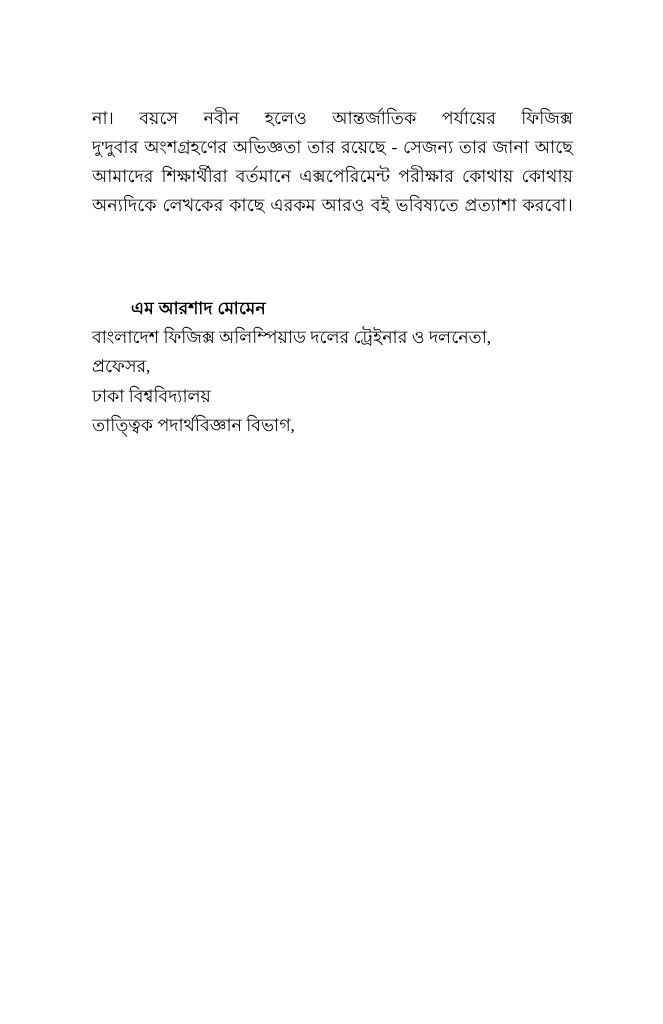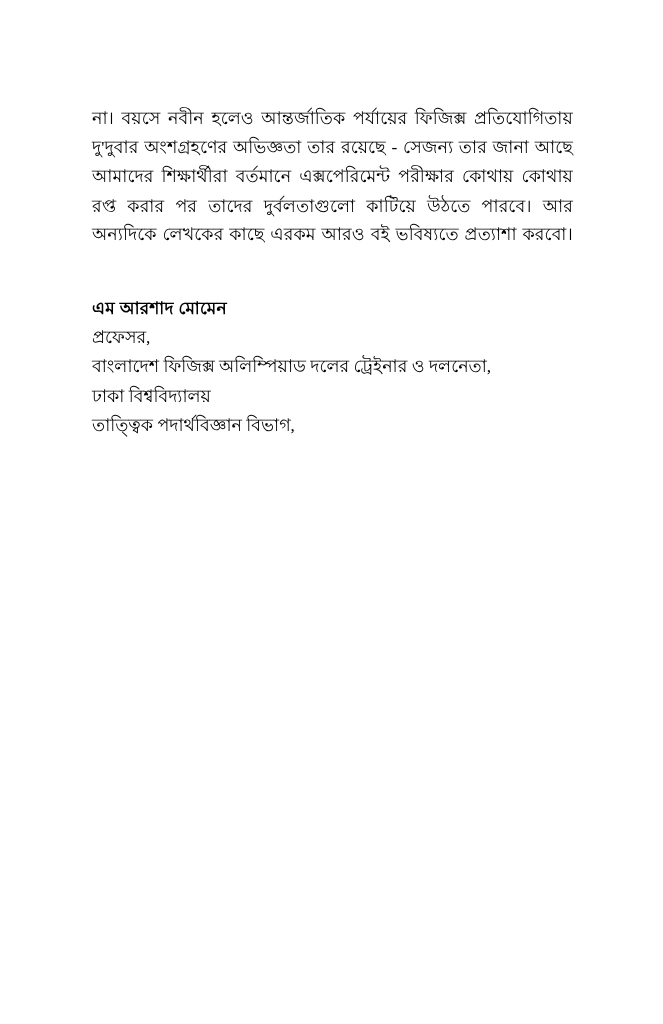--- a/index.html
+++ b/index.html
@@ -82,20 +82,21 @@
     display: block;
     white-space: nowrap;
     text-align: left;
   }
 
   .sig-line.bold {
     font-weight: bold;
     font-family: "Liberation Sans", "DejaVu Sans", sans-serif;
     font-size: 17px;
     letter-spacing: 0.2px;
+    margin-left: 39px;
   }
 
   .sig-line.regular {
     font-weight: normal;
   }
 
   
   .page-blank-area {
     position: absolute;
     left: 0;
@@ -115,21 +116,20 @@
     <div class="body-paragraph" id="body-paragraph">
 
     <span class="para-line">
           <span class="w">না।</span>
           <span class="w">বয়সে</span>
           <span class="w">নবীন</span>
           <span class="w">হলেও</span>
           <span class="w">আন্তর্জাতিক</span>
           <span class="w">পর্যায়ের</span>
           <span class="w">ফিজিক্স</span>
-          <span class="w">প্রতিযোগিতায়</span>
         </span>
         <span class="para-line">
           <span class="w">দু'দুবার</span>
           <span class="w">অংশগ্রহণের</span>
           <span class="w">অভিজ্ঞতা</span>
           <span class="w">তার</span>
           <span class="w">রয়েছে</span>
           <span class="w">-</span>
           <span class="w">সেজন্য</span>
           <span class="w">তার</span>
@@ -138,49 +138,38 @@
         </span>
         <span class="para-line">
           <span class="w">আমাদের</span>
           <span class="w">শিক্ষার্থীরা</span>
           <span class="w">বর্তমানে</span>
           <span class="w">এক্সপেরিমেন্ট</span>
           <span class="w">পরীক্ষার</span>
           <span class="w">কোথায়</span>
           <span class="w">কোথায়</span>
         </span>
-        <span class="para-line">
-          <span class="w">রপ্ত</span>
-          <span class="w">করার</span>
-          <span class="w">পর</span>
-          <span class="w">তাদের</span>
-          <span class="w">দুর্বলতাগুলো</span>
-          <span class="w">কাটিয়ে</span>
-          <span class="w">উঠতে</span>
-          <span class="w">পারবে।</span>
-          <span class="w">আর</span>
-        </span>
         <span class="para-line last-line">
           <span class="w">অন্যদিকে</span>
           <span class="w">লেখকের</span>
           <span class="w">কাছে</span>
           <span class="w">এরকম</span>
           <span class="w">আরও</span>
           <span class="w">বই</span>
           <span class="w">ভবিষ্যতে</span>
           <span class="w">প্রত্যাশা</span>
           <span class="w">করবো।</span>
         </span>
       </div>
 
   </div>
 
   <div class="signature-block">
     <span class="sig-line bold">এম আরশাদ মোমেন</span>
+    <span class="sig-line regular">বাংলাদেশ ফিজিক্স অলিম্পিয়াড দলের ট্রেইনার ও দলনেতা,</span>
     <span class="sig-line regular">প্রফেসর,</span>
-    <span class="sig-line regular">বাংলাদেশ ফিজিক্স অলিম্পিয়াড দলের ট্রেইনার ও দলনেতা,</span>
     <span class="sig-line regular">ঢাকা বিশ্ববিদ্যালয়</span>
     <span class="sig-line regular">তাত্ত্বিক পদার্থবিজ্ঞান বিভাগ,</span>
   </div>
 
   <div class="page-blank-area"></div>
 
 </div>
 
 </body></html>

